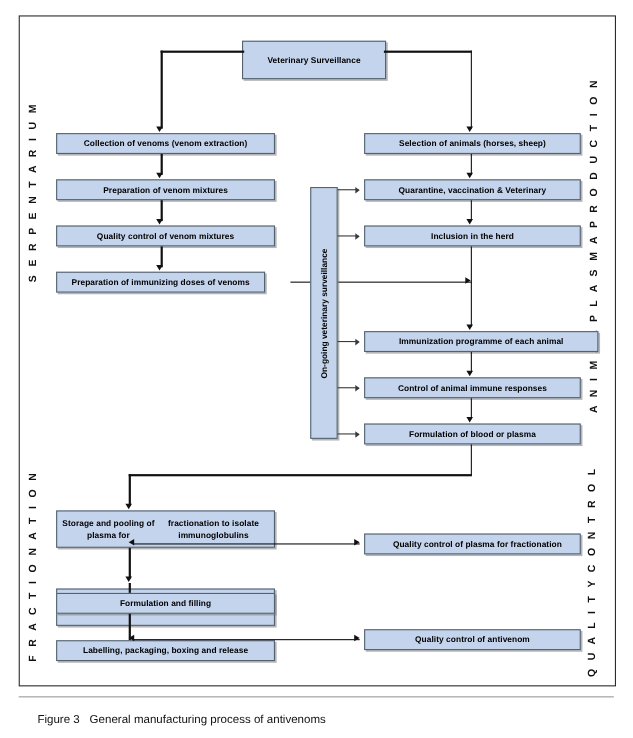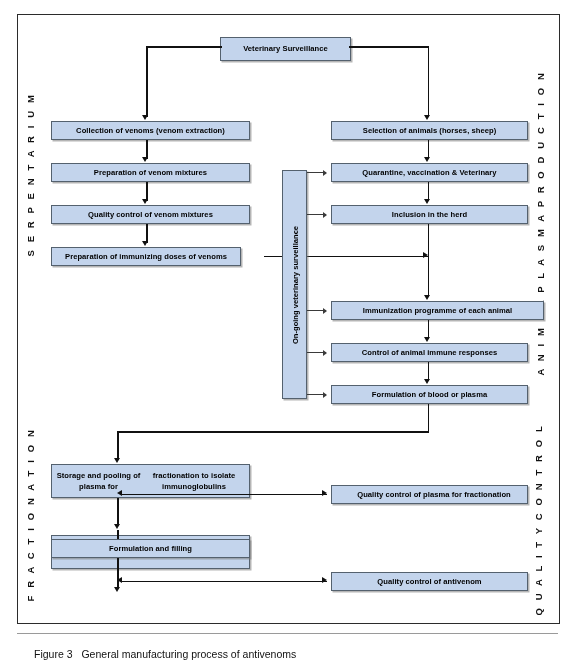--- a/index.html
+++ b/index.html
@@ -91,21 +91,21 @@
     </div>
 
     <div class="slabel" style="left:397px;top:230px;width:250px;text-align:center;transform:rotate(-90deg);">
       <span class="inner">A N I M A L   P L A S M A   P R O D U C T I O N</span>
     </div>
 
     <div class="slabel" style="left:430px;top:505px;width:180px;text-align:center;transform:rotate(-90deg);">
       <span class="inner">Q U A L I T Y   C O N T R O L</span>
     </div>
 
-    <div class="box" style="left:202px;top:22px;width:131px;height:24px;">
+    <div class="box" style="left:202px;top:22px;width:131px;height:35px;">
       <span>Veterinary Surveillance</span>
     </div>
 
     <div class="ln h" style="left:128px;top:31px;width:76px;"></div>
     <div class="ln v" style="left:128px;top:31px;height:71px;"></div>
     <div class="arrow down" style="left:124.4px;top:100px;"></div>
 
     <div class="ln h" style="left:331px;top:31px;width:80px;"></div>
     <div class="ln v" style="left:409.5px;top:31px;height:71px;"></div>
     <div class="arrow down" style="left:406.3px;top:100px;"></div>
@@ -207,20 +207,23 @@
     </div>
     <div class="ln v" style="left:99px;top:515px;height:19px;"></div>
     <div class="arrow down" style="left:96px;top:532px;"></div>
 
     <div class="box" style="left:33px;top:524px;width:199px;height:19px;">
       <span>Formulation and filling</span>
     </div>
     <div class="ln v" style="left:99px;top:543px;height:31px;"></div>
     <div class="arrow down" style="left:96px;top:572px;"></div>
 
+    <div class="box" style="left:33px;top:567px;width:199px;height:19px;">
+      <span>Labelling, packaging, boxing and release</span>
+    </div>
 
     <div class="box" style="left:313px;top:470px;width:197px;height:19px;padding-left:12px;">
       <span>Quality control of plasma for fractionation</span>
     </div>
     <div class="ln h" style="left:103px;top:478.8px;width:206px;"></div>
     <div class="arrow right" style="left:304px;top:475.3px;"></div>
     <div class="arrow left" style="left:99px;top:475.3px;"></div>
 
     <div class="box" style="left:313px;top:557px;width:197px;height:19px;">
       <span>Quality control of antivenom</span>

